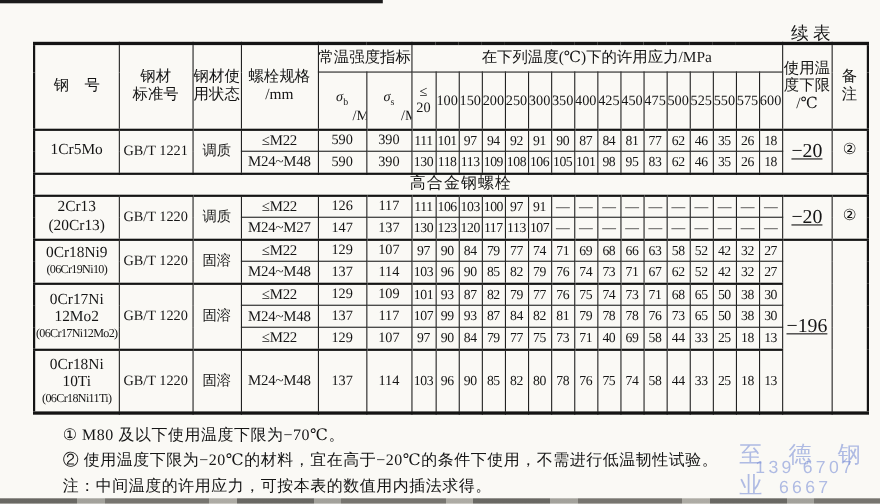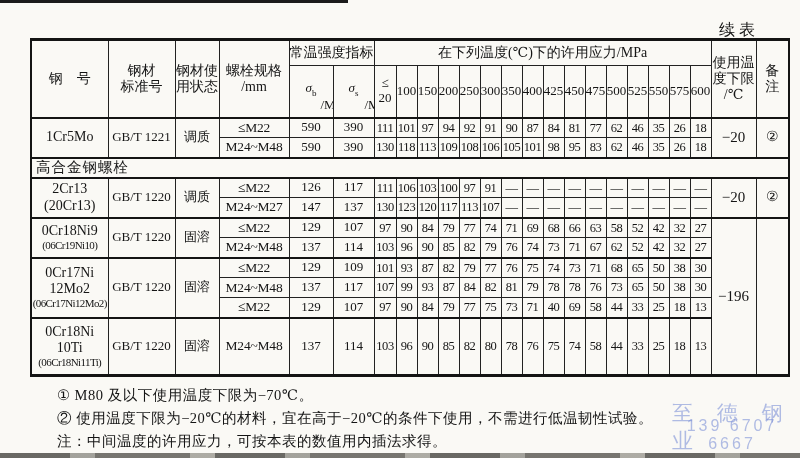--- a/index.html
+++ b/index.html
@@ -33,23 +33,23 @@
   thead tr.h2 th{font-size:13px;}
   thead tr:last-child th{border-bottom:2px solid #141414;}
   tr.g-top td{border-top:2px solid #141414;}
   .sig{font-size:13px;font-style:italic;margin-top:12px;}
   .sig sub{font-size:9px;font-style:normal;}
   .mpa{font-size:13px;font-style:normal;margin-left:31px;}
   .c-num{font-size:12.5px;letter-spacing:-0.4px;}
   .c-spec{font-size:13.5px;letter-spacing:-0.2px;}
   .c-steel{font-size:14px;}
   .c-steel .sm{font-size:11px;letter-spacing:-0.6px;}
-  .c-limit{font-size:15px;}
+  .c-limit{font-size:18px;text-decoration:underline;}
   .c-remark{font-size:14px;}
-  tr.section-row td{text-align:left;padding-left:4px;font-size:14.5px;letter-spacing:1px;}
+  tr.section-row td{text-align:center;padding-left:18px;font-size:14.5px;letter-spacing:1px;}
   
   .note{position:absolute;left:57px;font-size:14.5px;letter-spacing:.5px;white-space:nowrap;}
   .note1{top:386px;}
   .note2{top:409px;}
   .note3{top:432px;}
   
   .wm{position:absolute;color:rgba(125,145,215,.60);font-family:"Liberation Sans","DejaVu Sans",sans-serif;}
   .wm1{top:399px;left:672px;font-size:21px;letter-spacing:9px;}
   .wm2{top:417px;left:664px;font-size:16px;letter-spacing:3px;text-align:center;}
 </style>

